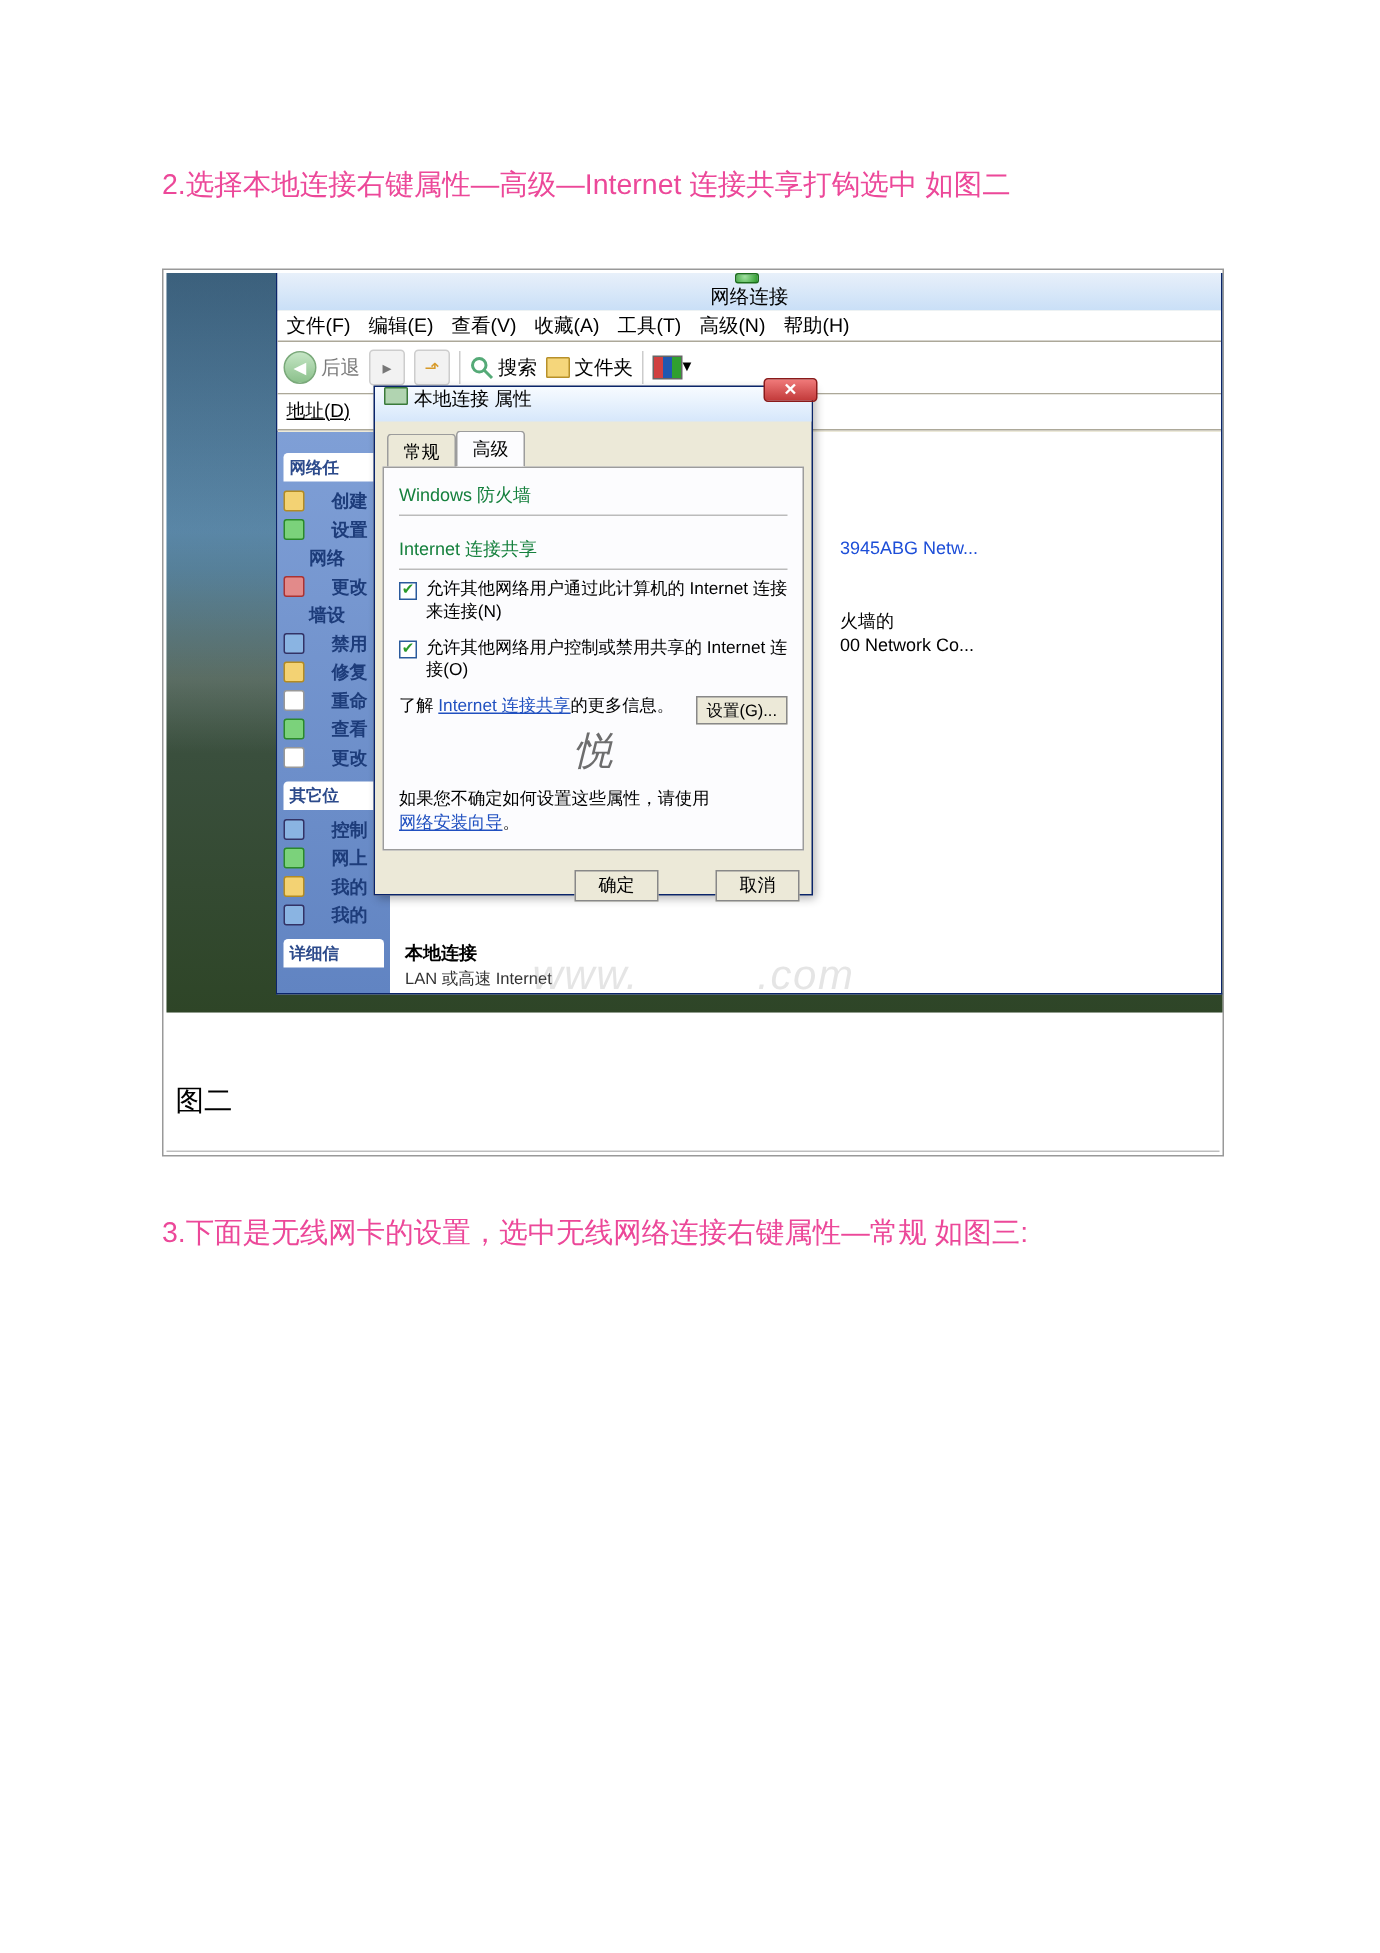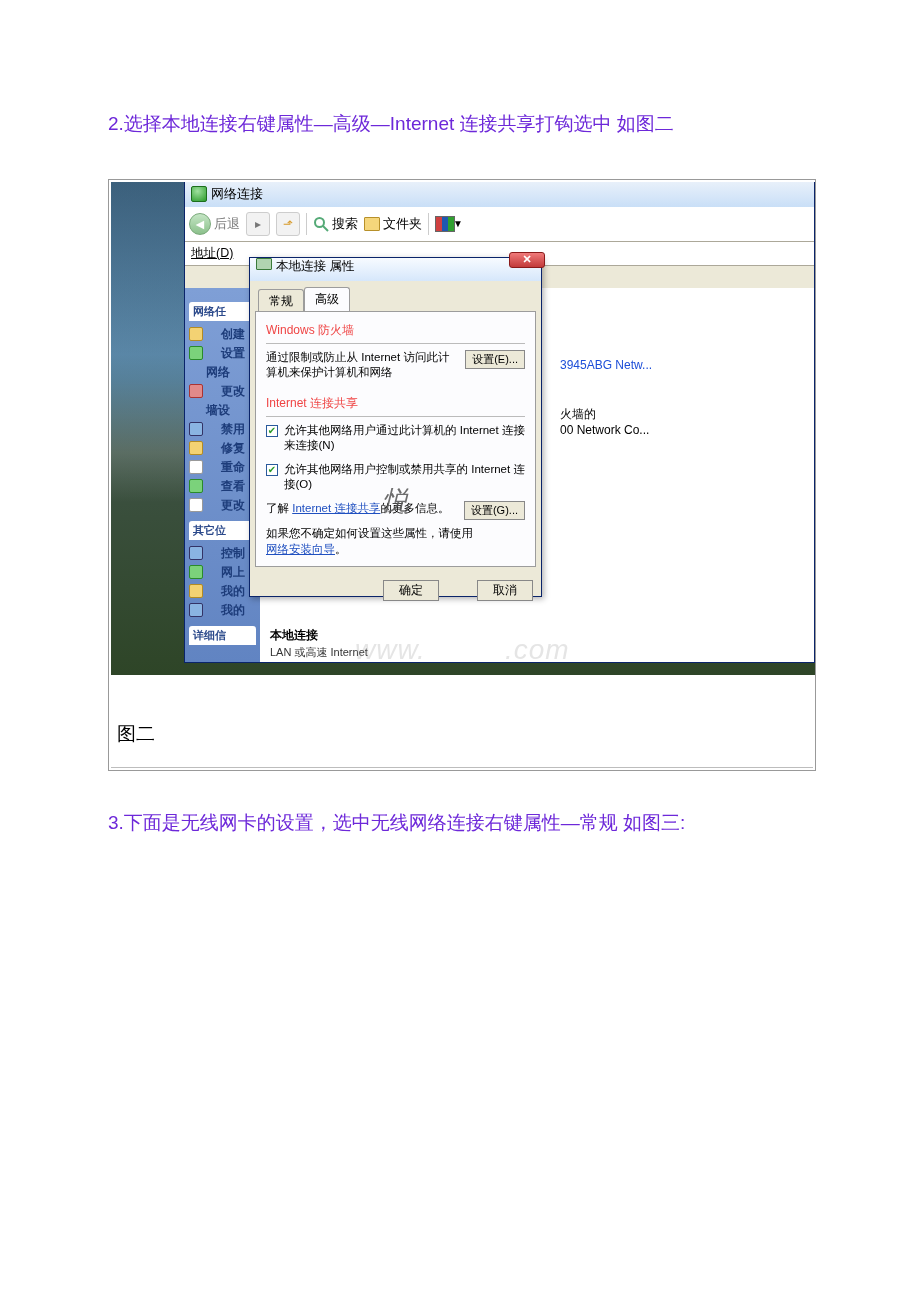--- a/index.html
+++ b/index.html
@@ -3,21 +3,21 @@
 <meta charset="utf-8">
 <style>
   * { box-sizing: border-box; }
   body {
     margin: 0;
     background: #fff;
     font-family: "Microsoft YaHei", "SimSun", Arial, sans-serif;
     width: 920px;
   }
   .page { padding: 110px 108px 40px 108px; }
-  .step-text { font-size: 19px; color: #6d28d9; margin: 0 0 40px 0; line-height: 1.5; }
+  .step-text { font-size: 19px; color: #ec4899; margin: 0 0 40px 0; line-height: 1.5; }
 
   .figure-wrap {
     border: 1px solid #999;
     width: 708px;
     margin-left: 0;
     background: #fff;
   }
   .figure-inner { padding: 0; }
 
   
@@ -48,21 +48,21 @@
     background: #ece9d8;
     border-left: 1px solid #0a246a;
     border-right: 1px solid #0a246a;
     border-bottom: 1px solid #0a246a;
   }
   .win-title {
     height: 25px;
     background: linear-gradient(180deg,#e8f0fa,#c9dff7);
     display:flex; align-items:center;
     padding: 0 6px;
-    font-size: 13px; color:#000;
+    font-size: 13px; color:#000;flex-direction:column;
   }
   .win-title .ic { width:16px; height:16px; margin-right:4px;
     background: radial-gradient(circle at 40% 30%, #9fe09f, #2a9b2a);
     border:1px solid #1c6e1c; border-radius:2px;
   }
   .menubar {
     background:#fff;
     height:21px;
     display:flex; align-items:center;
     padding: 0 6px;
@@ -201,21 +201,21 @@
   .tab.inactive { background:#ece9d8; top:2px; }
 
   .tabpage {
     margin:0 5px 5px 5px;
     border:1px solid #9c9c9c;
     background:#fcfcfe;
     padding:8px 10px 6px 10px;
     height: 256px;
     position:relative;
   }
-  .group-title { color:#ef4444; font-size:12px; margin:2px 0 4px; }
+  .group-title { color:#15803d; font-size:12px; margin:2px 0 4px; }
   .group-sep { border:none; border-top:1px solid #bbb; margin:2px 0 6px; }
   .group-body { font-size:11.5px; line-height:1.35; }
   .small-btn {
     border:1px solid #888; background:#ece9d8;
     font-size:11px; padding:1px 6px;
     cursor:default;
   }
   .row { display:flex; align-items:flex-start; gap:6px; margin:4px 0; }
   .cb {
     width:12px; height:12px; border:1px solid #2a5a9c; background:#fff;
@@ -267,20 +267,29 @@
             <text x="4" y="52" font-family="Arial" font-weight="bold" font-size="20" font-style="italic" fill="#0d3a0d">XL</text>
           </svg>
         </div>
 
         <div class="win">
           <div class="win-title">
             <span class="ic"></span>
             <span>网络连接</span>
           </div>
 
+          <div class="menubar">
+            <span><span>文件(F)</span></span>
+            <span><span>编辑(E)</span></span>
+            <span><span>查看(V)</span></span>
+            <span><span>收藏(A)</span></span>
+            <span><span>工具(T)</span></span>
+            <span><span>高级(N)</span></span>
+            <span><span>帮助(H)</span></span>
+          </div>
 
           <div class="toolbar">
             <span class="tb-back">
               <span class="circ">◄</span>
               <span>后退</span>
             </span>
             <span class="tb-btn">
               <span>▸</span>
             </span>
             <span class="tb-btn" style="color:#d79a2a">
@@ -394,24 +403,20 @@
           </div>
 
           <div class="tabs">
             <div class="tab inactive">常规</div>
             <div class="tab active">高级</div>
           </div>
 
           <div class="tabpage">
             <div class="group-title">Windows 防火墙</div>
             <hr class="group-sep">
-            <div class="row group-body">
-              <div style="flex:1">通过限制或防止从 Internet 访问此计算机来保护计算机和网络</div>
-              <button class="small-btn">设置(E)...</button>
-            </div>
 
             <div class="group-title" style="margin-top:14px">Internet 连接共享</div>
             <hr class="group-sep">
             <div class="row group-body">
               <span class="cb checked"></span>
               <span>允许其他网络用户通过此计算机的 Internet 连接来连接(N)</span>
             </div>
             <div class="row group-body" style="margin-top:8px">
               <span class="cb checked"></span>
               <span>允许其他网络用户控制或禁用共享的 Internet 连接(O)</span>

